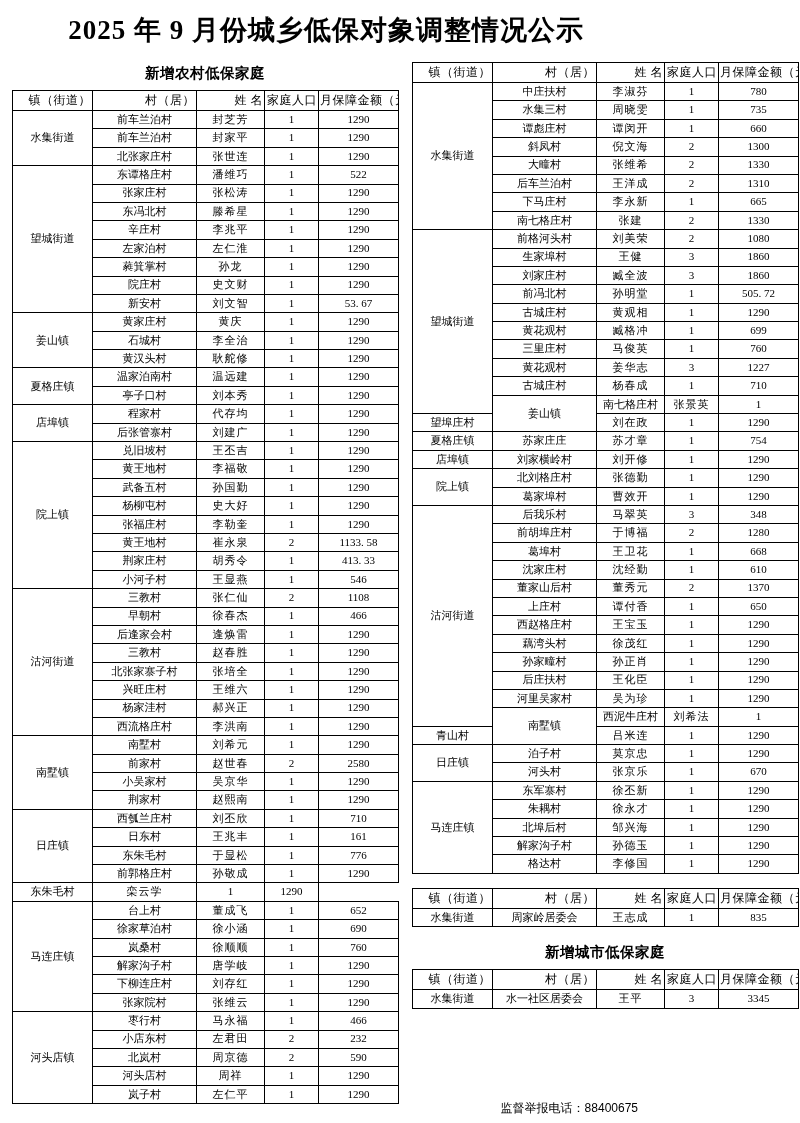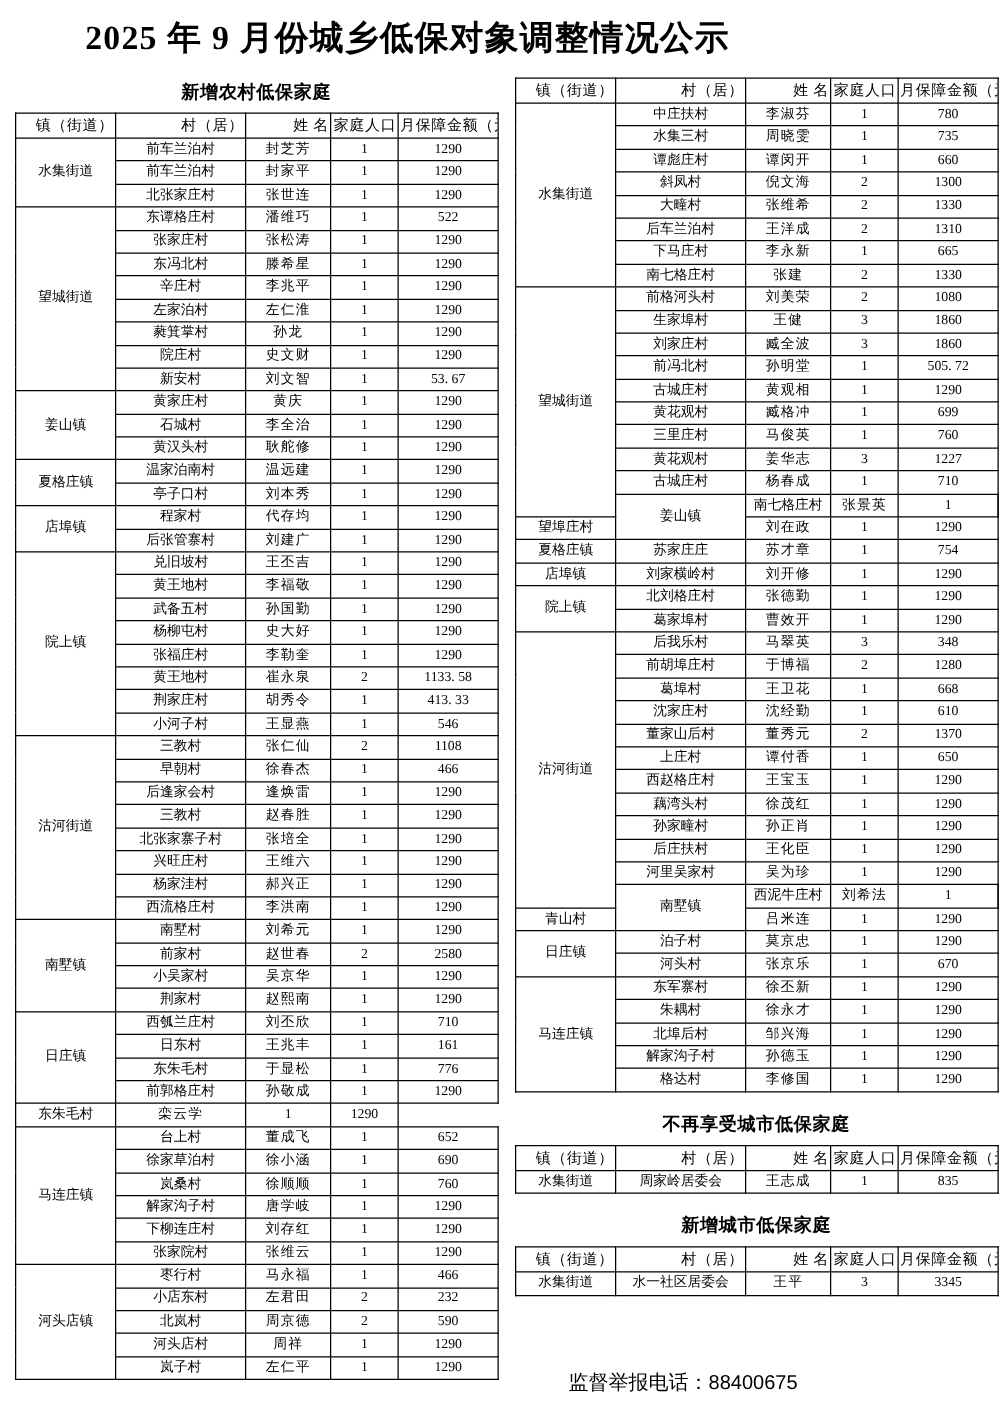--- a/index.html
+++ b/index.html
@@ -79,21 +79,21 @@
   .small-tbl .c0 { width: 80px; }
   .small-tbl .c1 { width: 104px; }
   .small-tbl .c2 { width: 68px; }
   .small-tbl .c3 { width: 54px; }
   .small-tbl .c4 { width: 80px; }
   .sec-gap { height: 14px; }
   .footer {
     position: absolute;
     right: 14px;
     bottom: 6px;
-    font-size: 16px;
+    font-size: 12px;
     font-family: "Liberation Sans", sans-serif;
   }
   .name-cell { letter-spacing: 1px; }
 </style>
 </head>
 <body>
 
 <div class="page">
 
   <div class="doc-title">2025 年 9 月份城乡低保对象调整情况公示</div>
@@ -743,21 +743,20 @@
             <tr>
               <td>格达村</td>
               <td class="name-cell">李修国</td>
               <td>1</td>
               <td>1290</td>
             </tr>
           </tbody>
       </table>
 
       <div class="sec-gap"></div>
-      <div class="sec-title">不再享受城市低保家庭</div>
       <table class="t small-tbl">
         <colgroup>
           <col class="c0">
             <col class="c1">
             <col class="c2">
             <col class="c3">
             <col class="c4">
         </colgroup>
         <thead>
           <tr>

